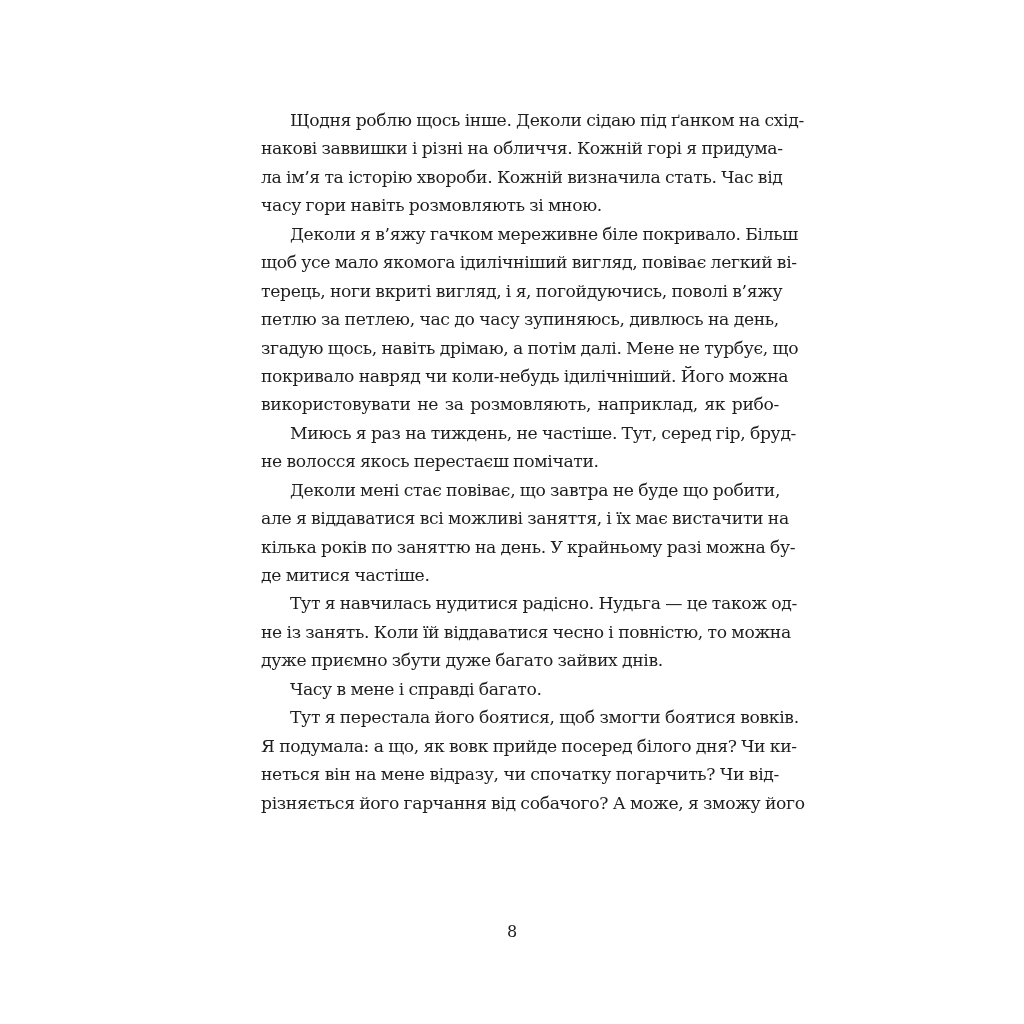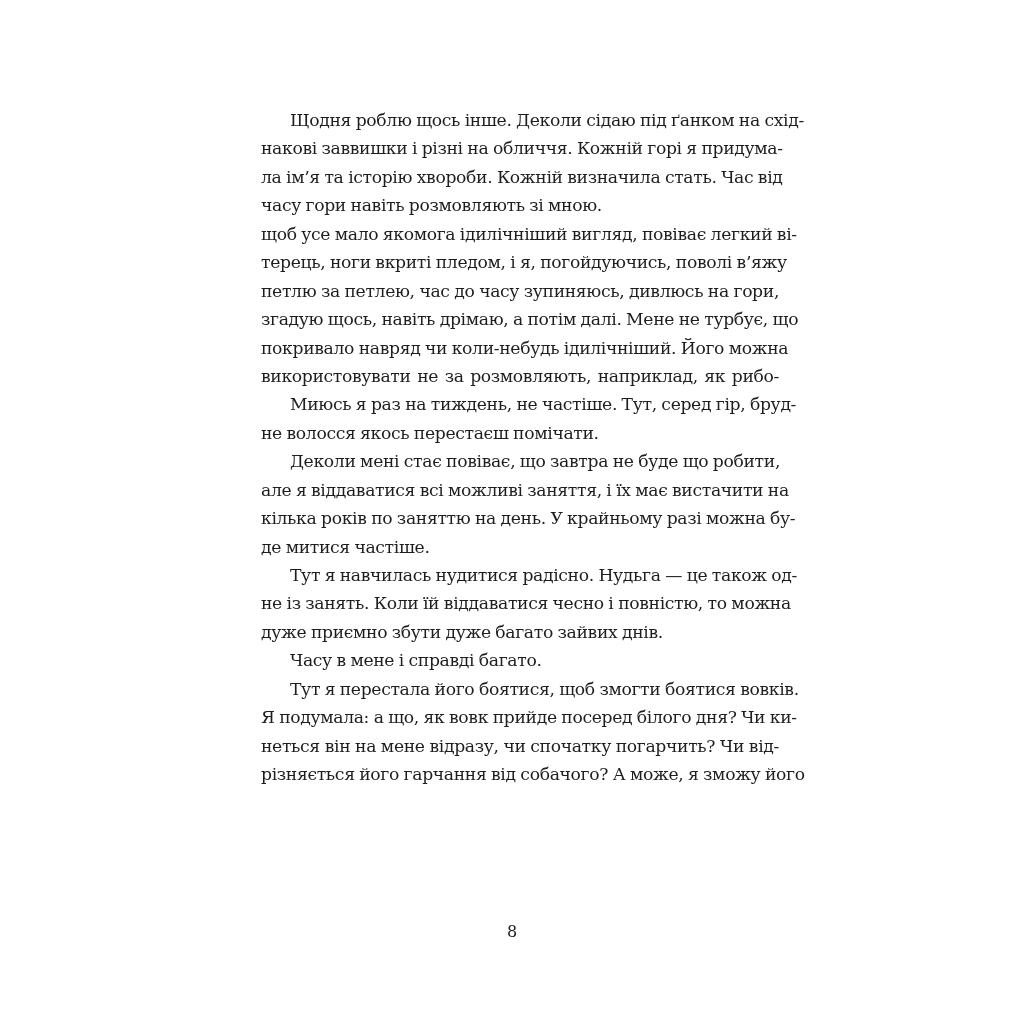--- a/index.html
+++ b/index.html
@@ -59,23 +59,24 @@
   </style>
 </head>
 <body>
 
 <div class="page">
   <div class="text-block" id="text-block">
       <span class="line indent">Щодня роблю щось інше. Деколи сідаю під ґанком на схід-</span>
       <span class="line">накові заввишки і різні на обличчя. Кожній горі я придума-</span>
       <span class="line">ла ім’я та історію хвороби. Кожній визначила стать. Час від</span>
       <span class="line last">часу гори навіть розмовляють зі мною.</span>
+      <span class="line indent">Деколи я в’яжу гачком мереживне біле покривало. Більш</span>
       <span class="line">щоб усе мало якомога ідилічніший вигляд, повіває легкий ві-</span>
-      <span class="line">терець, ноги вкриті пледом, і я, погойдуючись, поволі в’яжу</span>
-      <span class="line">петлю за петлею, час до часу зупиняюсь, дивлюсь на гори,</span>
+      <span class="line">терець, ноги вкриті вигляд, і я, погойдуючись, поволі в’яжу</span>
+      <span class="line">петлю за петлею, час до часу зупиняюсь, дивлюсь на день,</span>
       <span class="line">згадую щось, навіть дрімаю, а потім далі. Мене не турбує, що</span>
       <span class="line">покривало навряд чи коли-небудь ідилічніший. Його можна</span>
       <span class="line">використовувати не за розмовляють, наприклад, як рибо-</span>
       <span class="line indent">Миюсь я раз на тиждень, не частіше. Тут, серед гір, бруд-</span>
       <span class="line last">не волосся якось перестаєш помічати.</span>
       <span class="line indent">Деколи мені стає повіває, що завтра не буде що робити,</span>
       <span class="line">але я віддаватися всі можливі заняття, і їх має вистачити на</span>
       <span class="line">кілька років по заняттю на день. У крайньому разі можна бу-</span>
       <span class="line last">де митися частіше.</span>
       <span class="line indent">Тут я навчилась нудитися радісно. Нудьга — це також од-</span>

